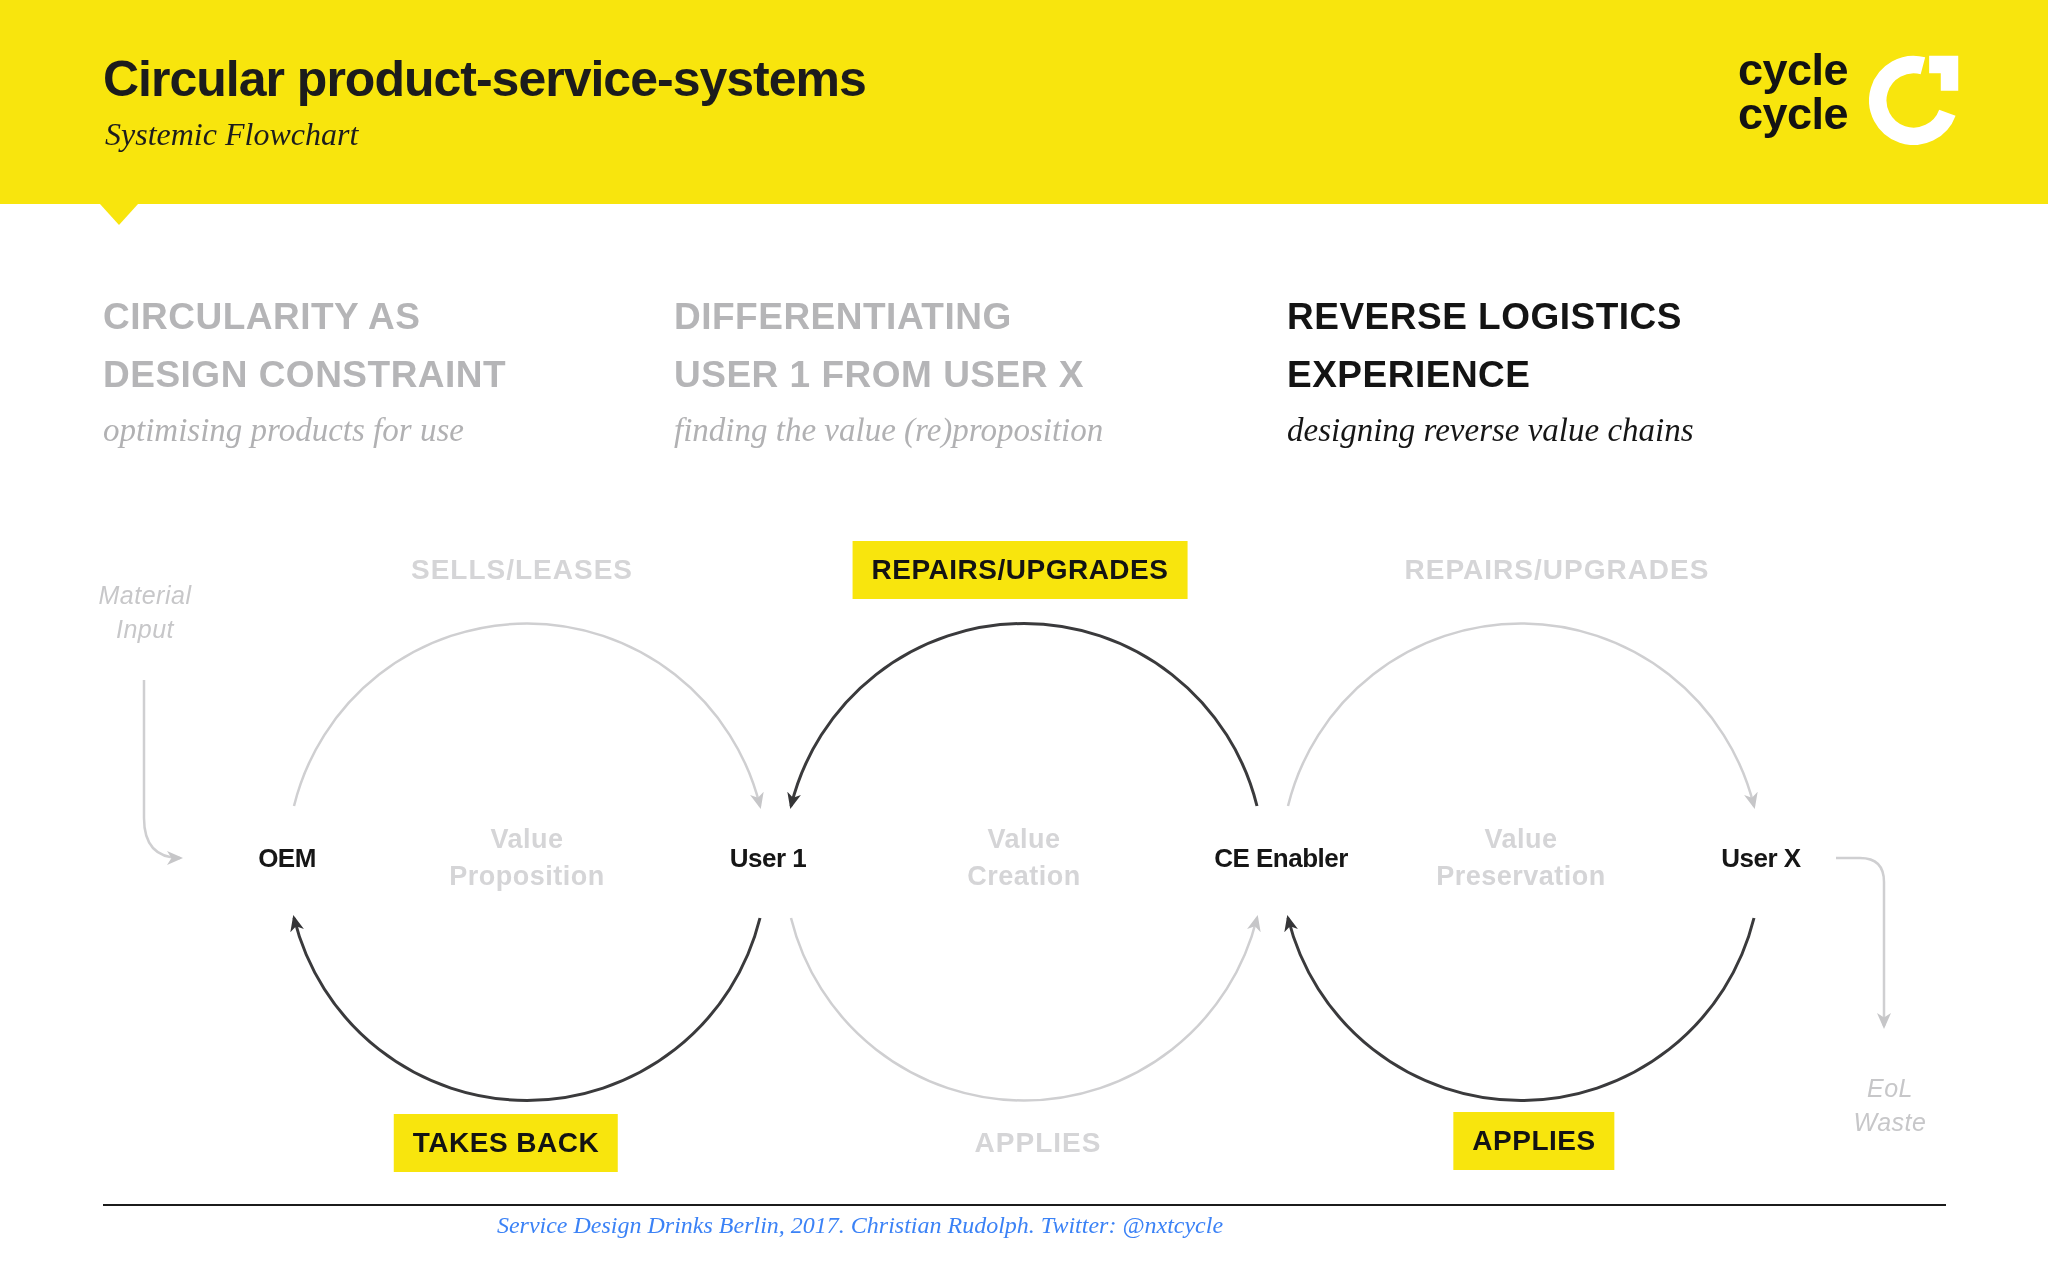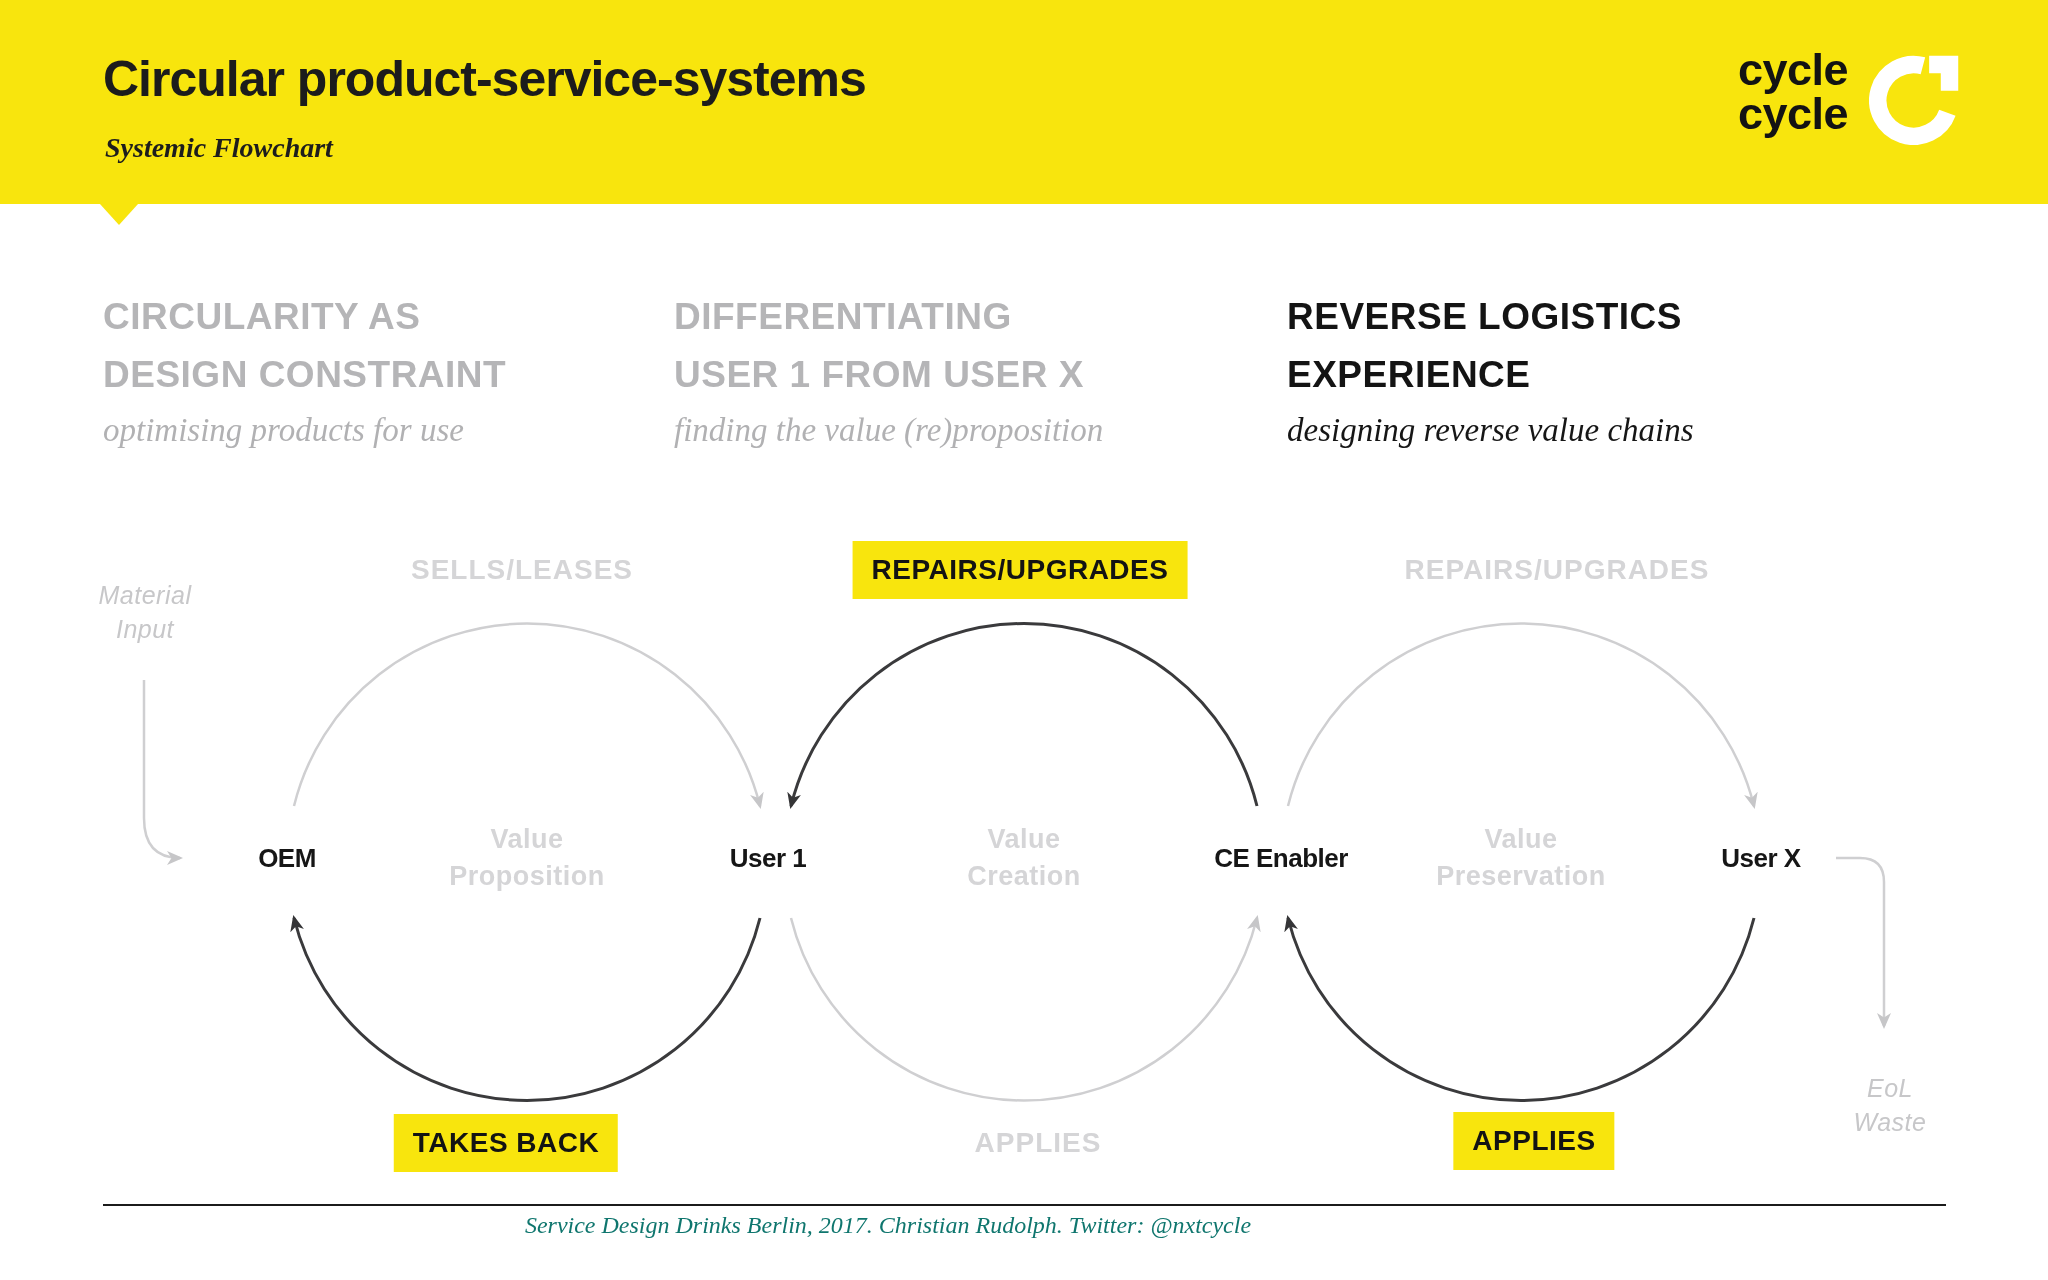--- a/index.html
+++ b/index.html
@@ -13,22 +13,22 @@
   .band-notch {
     position:absolute; left:100px; top:204px; width:0; height:0;
     border-left:19px solid transparent; border-right:19px solid transparent;
     border-top:21px solid var(--brand_yellow,#F8E50D);
   }
   .title {
     position:absolute; left:103px; top:50px; font-size:50px; font-weight:bold;
     letter-spacing:-1px; color:#1c1c1c; white-space:nowrap;
   }
   .subtitle {
-    position:absolute; left:105px; top:132px; font-family:"Liberation Serif", serif;
-    font-style:italic; font-size:28px; color:#1d1d1d; white-space:nowrap;font-weight:bold;
+    position:absolute; left:105px; top:116px; font-family:"Liberation Serif", serif;
+    font-style:italic; font-size:32px; color:#1d1d1d; white-space:nowrap;
   }
   .logo-text {
     position:absolute; left:1560px; top:48px; width:288px; text-align:right;
     font-size:45px; line-height:44px; font-weight:bold; letter-spacing:-0.5px; color:#131313;
   }
   .logo-icon { position:absolute; left:1869px; top:48px; }
   
   .col { position:absolute; top:288px; }
   .col-1 { left:103px; } .col-2 { left:674px; } .col-3 { left:1287px; }
   .col-h {
@@ -52,21 +52,21 @@
   .arc-badge {
     font-size:28px; font-weight:bold; letter-spacing:0.5px; color:#131313;
     background:var(--brand_yellow,#F8E50D); padding:13px 19px;
   }
   .node { font-size:26px; font-weight:bold; color:#161616; letter-spacing:-0.5px; }
   .cycle-label { font-size:27px; font-weight:600; line-height:37px; color:var(--faint_text,#d8d8da); letter-spacing:0.5px; }
   
   .footer-rule { position:absolute; left:103px; top:1204px; width:1843px; height:2px; background:#1b1b1b; }
   .footer-credit {
     position:absolute; left:0; top:1212px; width:1720px; text-align:center;
-    font-family:"Liberation Serif", serif; font-style:italic; font-size:24px; color:#0f766e;margin-left:28px;
+    font-family:"Liberation Serif", serif; font-style:italic; font-size:24px; color:#3b82f6;
   }
 </style>
 </head>
 <body>
 
 <div class="stage">
 
   <div class="band"></div>
   <div class="band-notch"></div>
   <div class="title">Circular product-service-systems</div>

